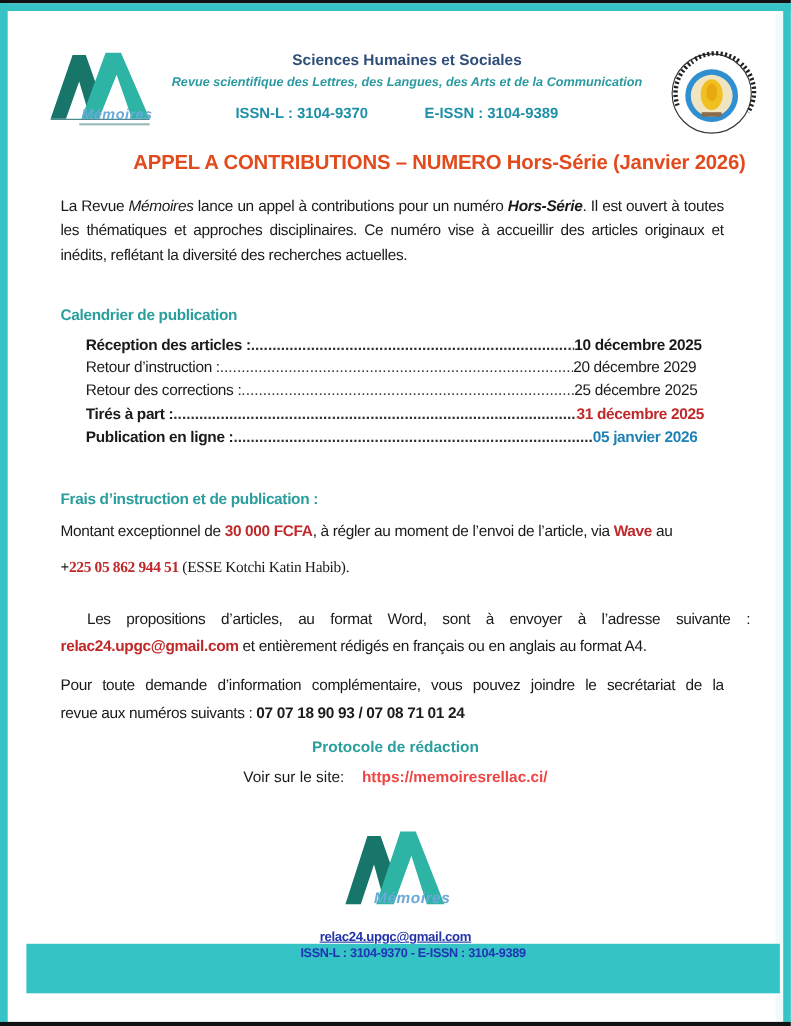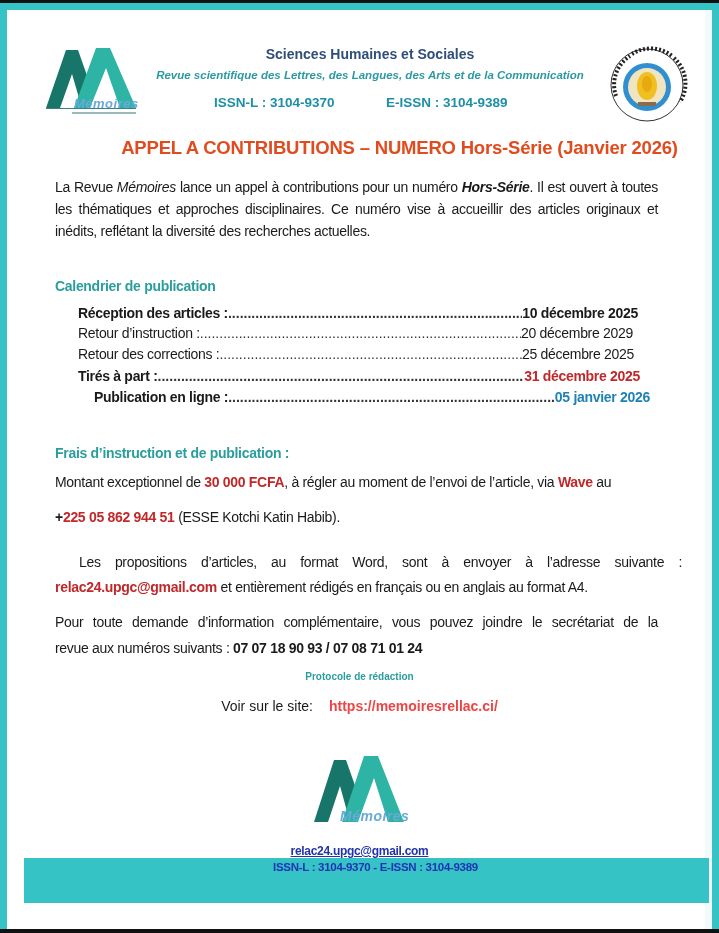--- a/index.html
+++ b/index.html
@@ -60,21 +60,21 @@
   .cal-row .dots { flex: 1 1 auto; overflow: hidden; color: #333; letter-spacing: 0; }
   .cal-row .dots::before { content: "....................................................................................................................................................................."; }
   .cal-row .val { flex: 0 0 auto; }
   .cal-row.bold { font-weight: bold; }
   .red { color: #c0282a; font-weight: bold; }
   .blue { color: #1f82b4; font-weight: bold; }
 
   .red-strong { color: #c0282a; font-weight: bold; }
 
   .center-teal {
-    left: 0; width: 719px; text-align: center; font-weight: bold; font-size: 10px; color: #2a9e9c;
+    left: 0; width: 719px; text-align: center; font-weight: bold; font-size: 14px; color: #2a9e9c;
   }
   .voir {
     left: 0; width: 719px; text-align: center; font-size: 14px; color: #1a1a1a;
   }
   .voir a { color: #ef4444; font-weight: bold; text-decoration: none; margin-left: 16px; }
 
   .footer-band {
     left: 24px; top: 858px; width: 685px; height: 45px; background: #35c3c6;
   }
   .footer-email {
@@ -146,31 +146,31 @@
 <div class="abs cal-row" style="top:346px; width:556px;">
   <span class="lbl">Retour des corrections : </span>
   <span class="dots"></span>
   <span class="val">25 décembre 2025</span>
 </div>
 <div class="abs cal-row bold" style="top:368px; width:562px;">
   <span class="lbl">Tirés à part : </span>
   <span class="dots"></span>
   <span class="val red">31 décembre 2025</span>
 </div>
-<div class="abs cal-row bold" style="top:389px; width:556px;margin-left:16px;">
+<div class="abs cal-row bold" style="top:389px; width:556px;">
   <span class="lbl">Publication en ligne : </span>
   <span class="dots"></span>
   <span class="val blue">05 janvier 2026</span>
 </div>
 
 <div class="abs section-h" style="top:445px;">Frais d’instruction et de publication :</div>
 <div class="abs para" style="top:471px; text-align:justify;">
   <span>Montant exceptionnel de </span><span class="red-strong">30 000 FCFA</span><span>, à régler au moment de l’envoi de l’article, via </span><span class="red-strong">Wave</span><span> au</span>
 </div>
-<div class="abs para" style="top:506px;">
+<div class="abs para" style="top:506px;font-family:Liberation Serif, serif;">
   <b>+</b><span class="red-strong">225 05 862 944 51</span><span> (ESSE Kotchi Katin Habib).</span>
 </div>
 
 <div class="abs para" style="top:551px; text-align-last:justify;margin-left:24px;">Les propositions d’articles, au format Word, sont à envoyer à l’adresse suivante :</div>
 <div class="abs para" style="top:576px;">
   <span class="red-strong">relac24.upgc@gmail.com</span><span> et entièrement rédigés en français ou en anglais au format A4.</span>
 </div>
 
 <div class="abs para" style="top:611px; text-align-last:justify;">Pour toute demande d’information complémentaire, vous pouvez joindre le secrétariat de la</div>
 <div class="abs para" style="top:637px;">

